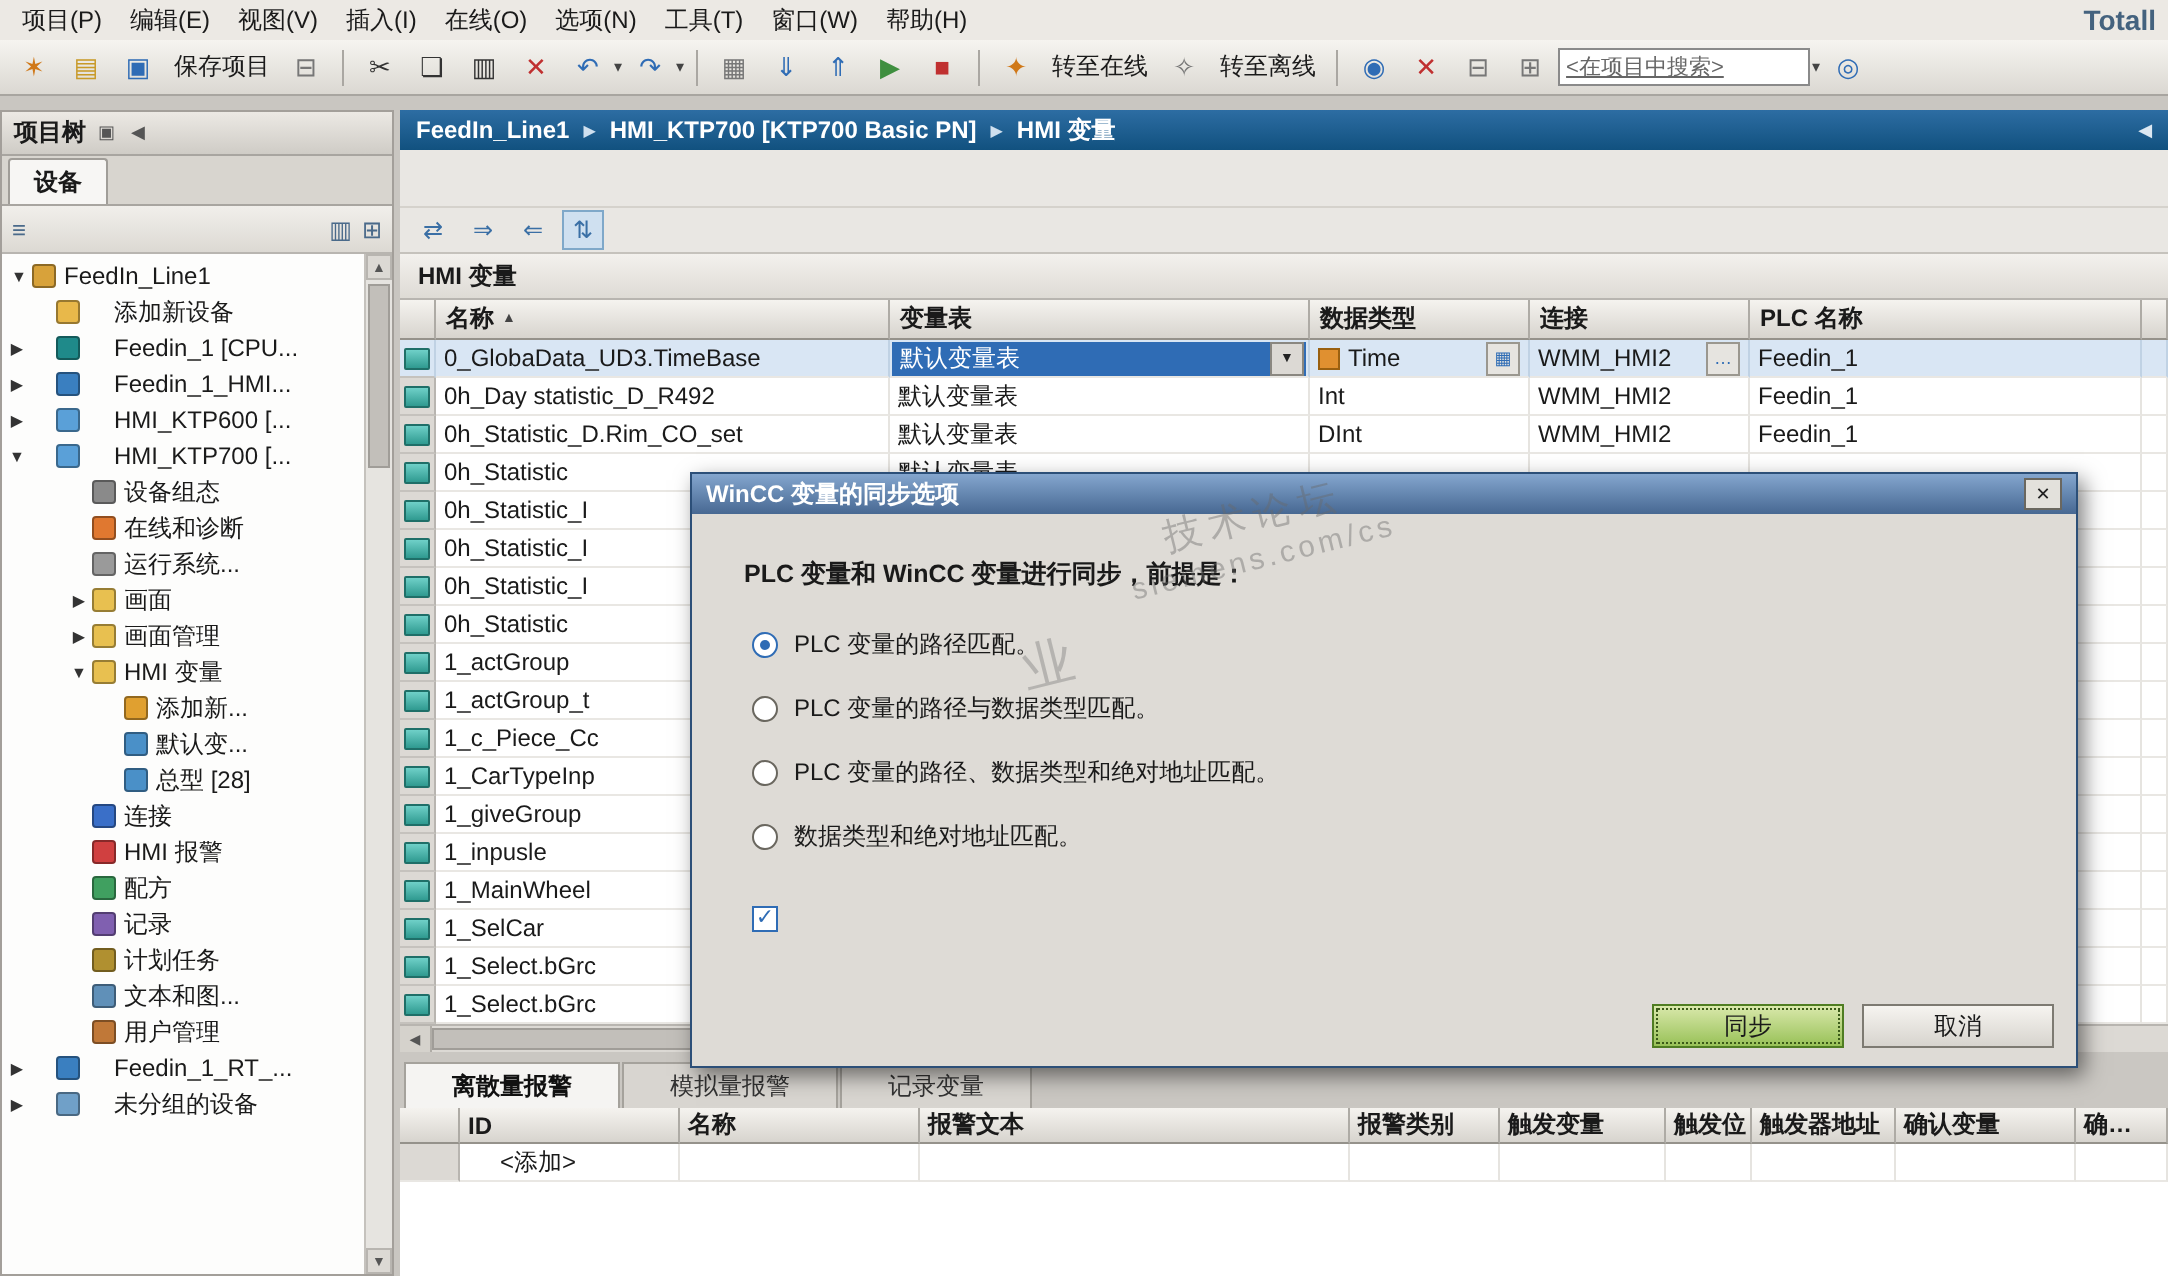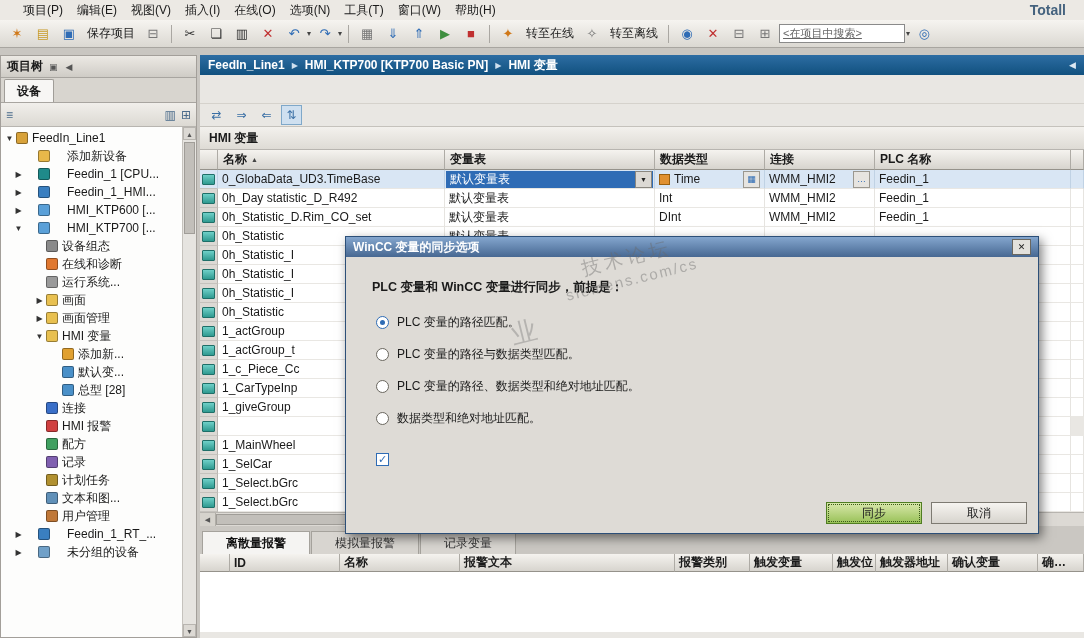--- a/index.html
+++ b/index.html
@@ -1,21 +1,21 @@
 <!DOCTYPE html>
 <html><head>
 <meta charset="utf-8">
 <style>
   html,body{margin:0;padding:0;background:#444;}
   .app{position:relative;width:1084px;height:638px;background:#c9c6c1;
        font-family:"Liberation Sans","DejaVu Sans",sans-serif;font-size:12px;color:#1a1a1a;overflow:hidden;}
 
   
   .menubar{position:absolute;top:0;left:0;right:0;height:20px;background:#ece9e4;
-           border-bottom:1px solid #0c4a6e;display:flex;align-items:center;padding:0 16px;}
+           border-bottom:1px solid #0c4a6e;display:flex;align-items:center;padding:0 4px;}
   .menu-item{padding:2px 7px;cursor:default;white-space:nowrap;}
   .brand{margin-left:auto;font-weight:bold;font-size:14px;color:#44627e;padding-right:2px;white-space:nowrap;}
 
   
   .toolbar{position:absolute;top:20px;left:0;right:0;height:27px;
            background:linear-gradient(#f6f4f0,#dbd8d2);border-bottom:1px solid #a8a5a0;
            display:flex;align-items:center;padding:0 5px;gap:2px;}
   .tbtn{min-width:18px;height:20px;display:flex;align-items:center;justify-content:center;
         font-size:13px;color:#333;padding:0 2px;border:1px solid transparent;border-radius:2px;}
   .tbtn.orange{color:#d07818;} .tbtn.amber{color:#c89a28;} .tbtn.blue{color:#2f6cb5;}
@@ -38,21 +38,21 @@
             font-weight:bold;border-radius:2px 2px 0 0;}
   .side-toolbar{height:23px;background:linear-gradient(#f1efeb,#dcd9d3);border-bottom:1px solid #b8b5b0;
                 display:flex;align-items:center;padding:0 5px;gap:6px;}
   .stbtn{font-size:12px;color:#4a6a8a;}
   .side-toolbar .right{margin-left:auto;display:flex;gap:5px;}
   .tree{flex:1;background:#fdfdfc;position:relative;padding:2px 14px 0 0;overflow:hidden;}
   .ti{display:flex;align-items:center;height:18px;white-space:nowrap;overflow:hidden;}
   .ti .caret{width:11px;flex:none;font-size:8px;color:#333;text-align:center;}
   .tic{width:12px;height:12px;flex:none;margin:0 4px 0 1px;border-radius:2px;border:1px solid rgba(0,0,0,.35);box-sizing:border-box;}
   .tl{overflow:hidden;text-overflow:ellipsis;}
-  .l0{padding-left:3px;} .l1{padding-left:12px;gap:13px;} .l2{padding-left:33px;} .l3{padding-left:49px;}
+  .l0{padding-left:3px;} .l1{padding-left:2px;gap:13px;} .l2{padding-left:33px;} .l3{padding-left:49px;}
   .ti.sel{background:#8fb6d4;}
   .c-proj{background:#d8a23a;} .c-add{background:#e8b84a;} .c-net{background:#58a058;}
   .c-plc{background:#1f8a8a;} .c-dev{background:#3a7fc0;} .c-hmi{background:#5aa0d8;}
   .c-cfg{background:#8a8a8a;} .c-diag{background:#e07830;} .c-run{background:#9a9a9a;}
   .c-folder{background:#e8c050;} .c-showall{background:#4a90c8;} .c-addtag{background:#e0a030;}
   .c-tagtable{background:#4a90c8;} .c-conn{background:#3a6fc8;} .c-alarm{background:#d04040;}
   .c-recipe{background:#40a060;} .c-log{background:#8060b0;} .c-task{background:#b09030;}
   .c-text{background:#6090b8;} .c-users{background:#c07838;} .c-ungrp{background:#70a0c8;}
   .vscroll{position:absolute;top:0;right:0;bottom:0;width:13px;background:#e6e4e0;
            border-left:1px solid #c5c2bd;display:flex;flex-direction:column;}
@@ -521,20 +521,21 @@
           <div class="gc"></div>
           <div class="gc"></div>
           <div class="gc"></div>
           <div class="gc"></div>
           <div class="gc"></div>
         </div>
       <div class="grow gr">
           <div class="gc gut">
             <span class="tagico"></span>
           </div>
+          <div class="gc">1_inpusle</div>
           <div class="gc"></div>
           <div class="gc"></div>
           <div class="gc"></div>
           <div class="gc"></div>
           <div class="gc"></div>
         </div>
       <div class="grow gr">
           <div class="gc gut">
             <span class="tagico"></span>
           </div>
@@ -596,20 +597,32 @@
       <div class="bh"></div>
       <div class="bh">ID</div>
       <div class="bh">名称</div>
       <div class="bh">报警文本</div>
       <div class="bh">报警类别</div>
       <div class="bh">触发变量</div>
       <div class="bh">触发位</div>
       <div class="bh">触发器地址</div>
       <div class="bh">确认变量</div>
       <div class="bh">确…</div>
+    </div>
+    <div class="brow">
+      <div class="bc gut"></div>
+      <div class="bc" style="padding-left:20px;">&lt;添加&gt;</div>
+      <div class="bc"></div>
+        <div class="bc"></div>
+        <div class="bc"></div>
+      <div class="bc"></div>
+        <div class="bc"></div>
+        <div class="bc"></div>
+      <div class="bc"></div>
+        <div class="bc"></div>
     </div>
     <div class="bfill"></div>
   </div>
 
   <div class="dialog">
     <div class="dlg-title">
       <span>WinCC 变量的同步选项</span>
       <span class="dlg-close">✕</span>
     </div>
     <div class="dlg-body">

